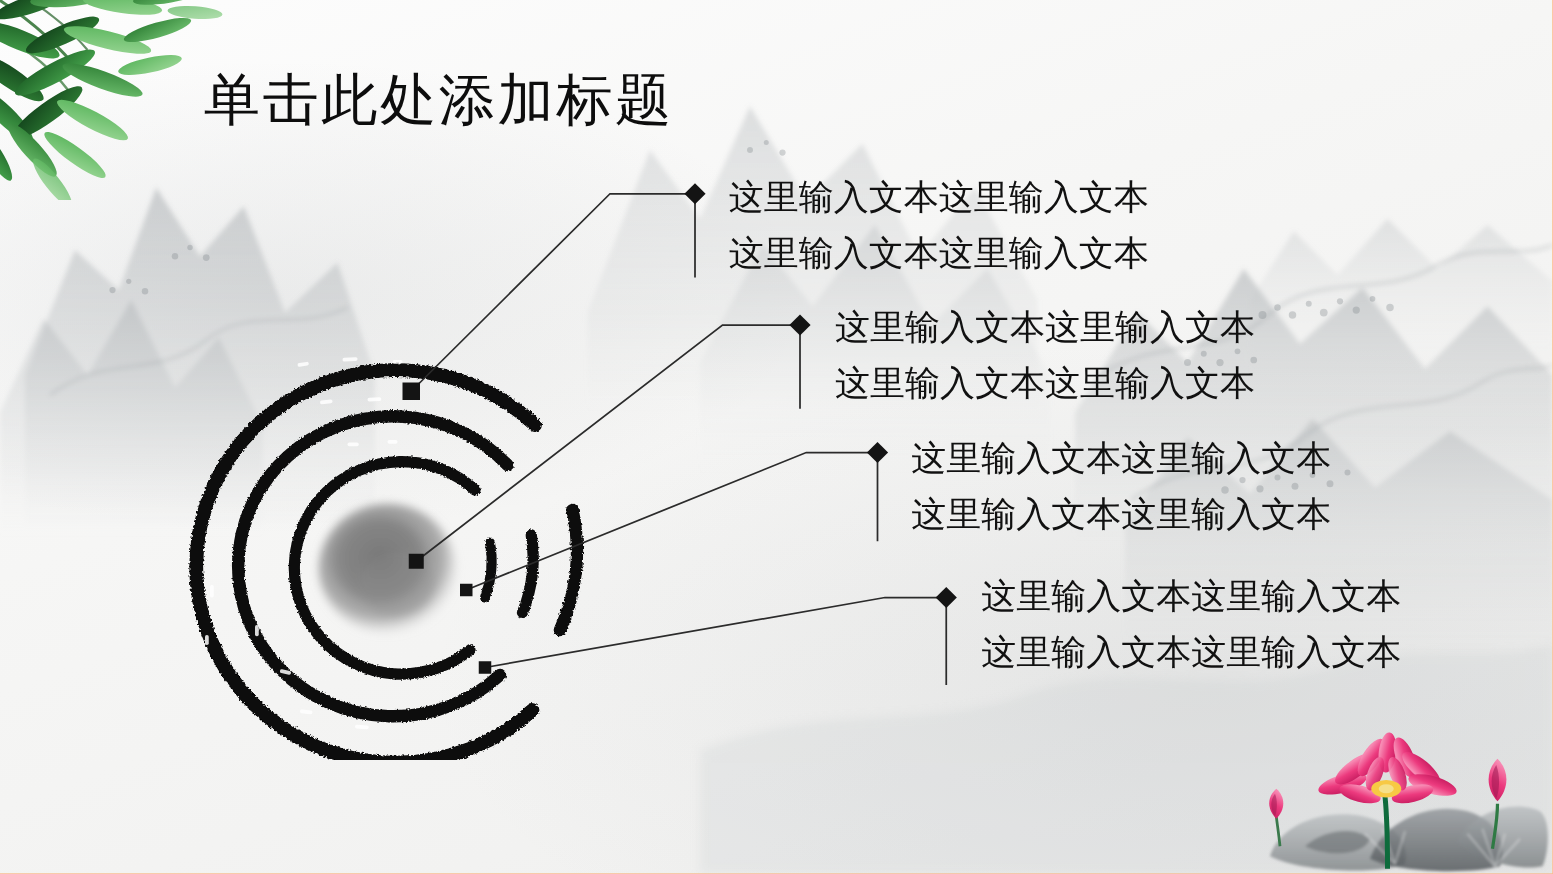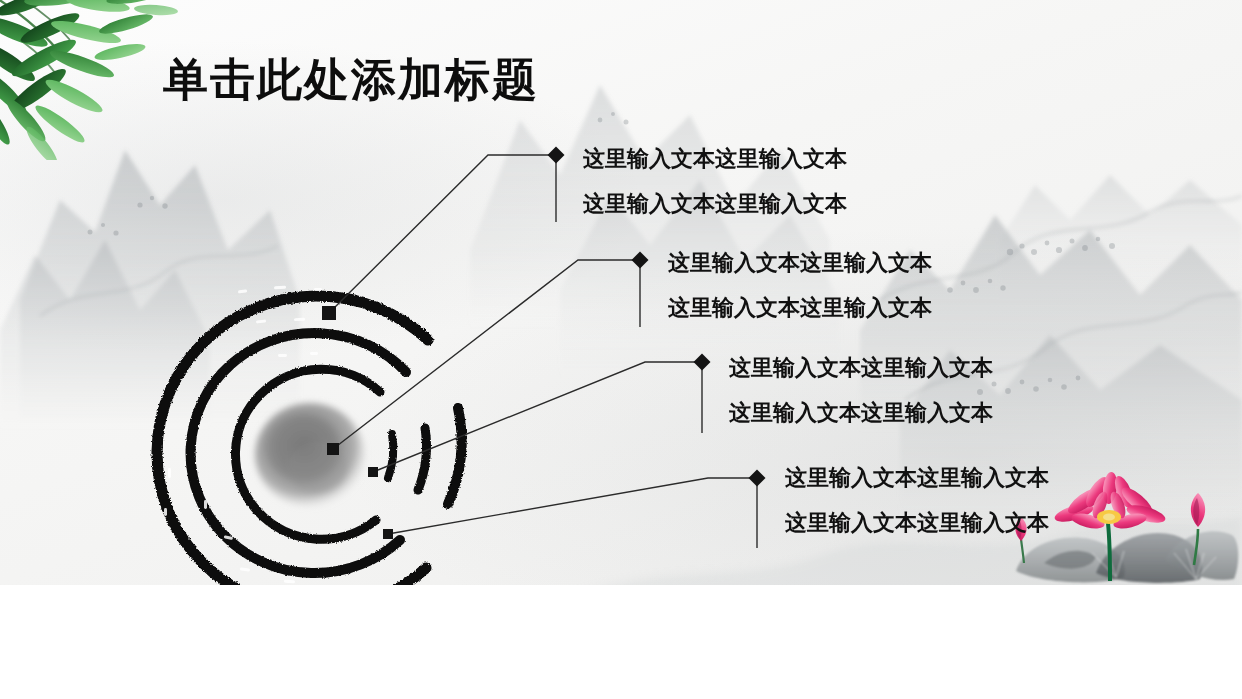--- a/index.html
+++ b/index.html
@@ -3,25 +3,24 @@
 <meta charset="utf-8">
 <style>
   html, body {
     margin: 0;
     padding: 0;
     background: #ffffff;
   }
   #slide {
     position: relative;
     width: 1242px;
-    height: 585px;
+    height: 699px;
     overflow: hidden;
     background: #f97316;
     font-family: "Liberation Serif", "DejaVu Serif", serif;
-    font-weight: bold;
   }
 
   
   .bg-base {
     position: absolute;
     inset: 0;
     background:
       radial-gradient(ellipse 70% 55% at 78% 78%, rgba(150,155,158,0.16) 0%, rgba(150,155,158,0.05) 45%, rgba(255,255,255,0) 72%),
       radial-gradient(ellipse 50% 40% at 18% 34%, rgba(140,146,150,0.13) 0%, rgba(255,255,255,0) 68%),
       linear-gradient(160deg, #fdfdfd 0%, #f6f6f5 40%, #f2f2f1 72%, #ededec 100%);
@@ -81,21 +80,21 @@
   .connectors {
     position: absolute;
     inset: 0;
     pointer-events: none;
   }
 
   
   .callout {
     position: absolute;
     color: #111111;
-    font-size: 22px;
+    font-size: 28px;
     line-height: 45px;
     white-space: nowrap;
     font-family: "Liberation Serif", "DejaVu Serif", serif;
   }
   .callout .line { display: block; }
 
   .callout-1 { left: 583px; top: 136px; }
   .callout-2 { left: 668px; top: 240px; }
   .callout-3 { left: 729px; top: 345px; }
   .callout-4 { left: 785px; top: 455px; }

